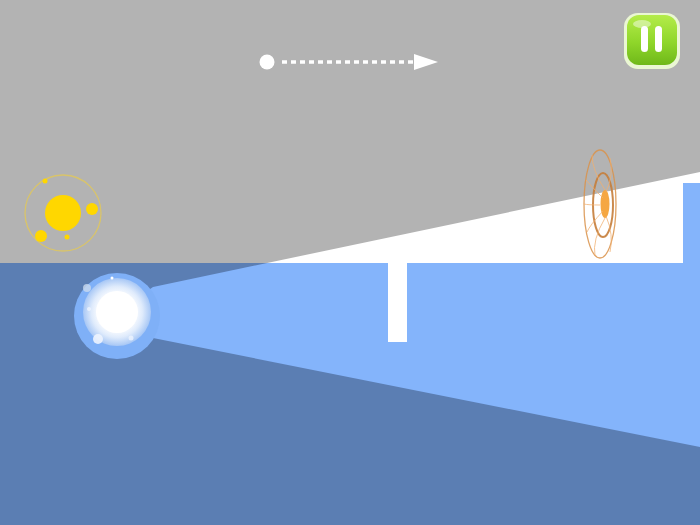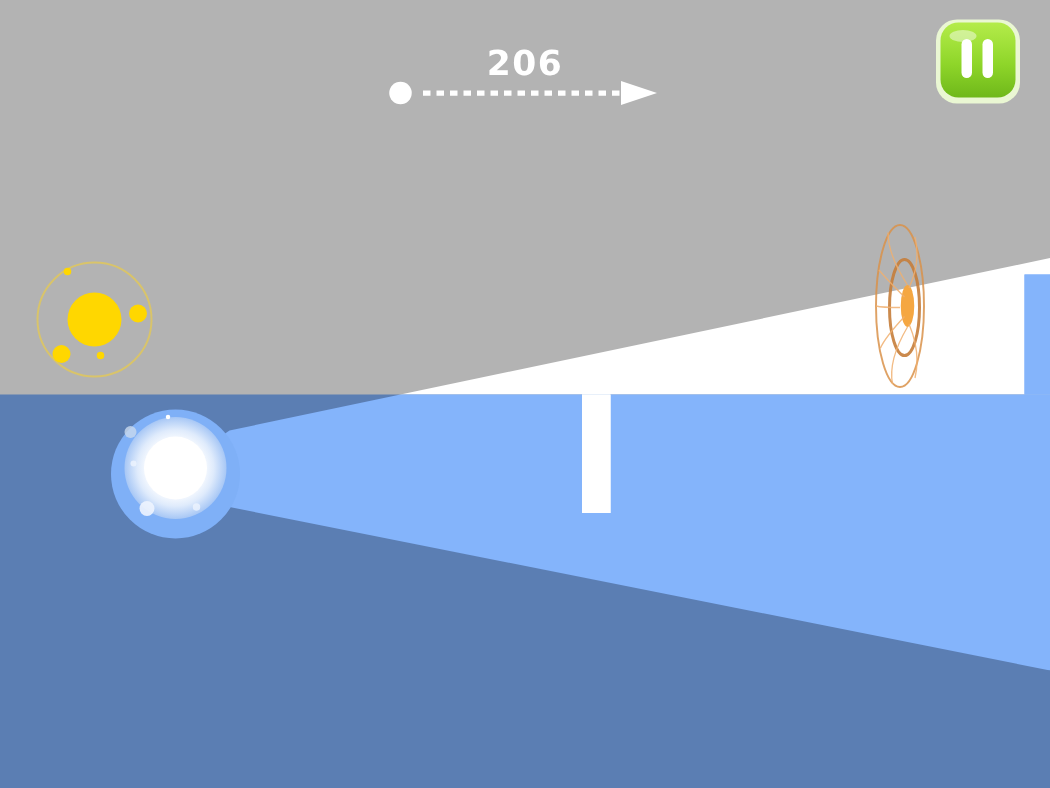--- a/index.html
+++ b/index.html
@@ -97,14 +97,13 @@
       <rect x="624" y="13" width="56" height="56" rx="14" ry="14" fill="#eaf7d3"></rect>
       <rect x="627" y="15" width="50" height="50" rx="12" ry="12" fill="url(#pauseGrad)"></rect>
       <ellipse cx="642" cy="24" rx="9" ry="4" fill="#ffffff" opacity="0.45"></ellipse>
       <g>
         <rect x="641" y="26" width="7" height="26" rx="3.5" fill="#ffffff"></rect>
         <rect x="655" y="26" width="7" height="26" rx="3.5" fill="#ffffff"></rect>
       </g>
     </g>
   </svg>
 
-  <div class="hud-score">206</div>
 </div>
 
 </body></html>

